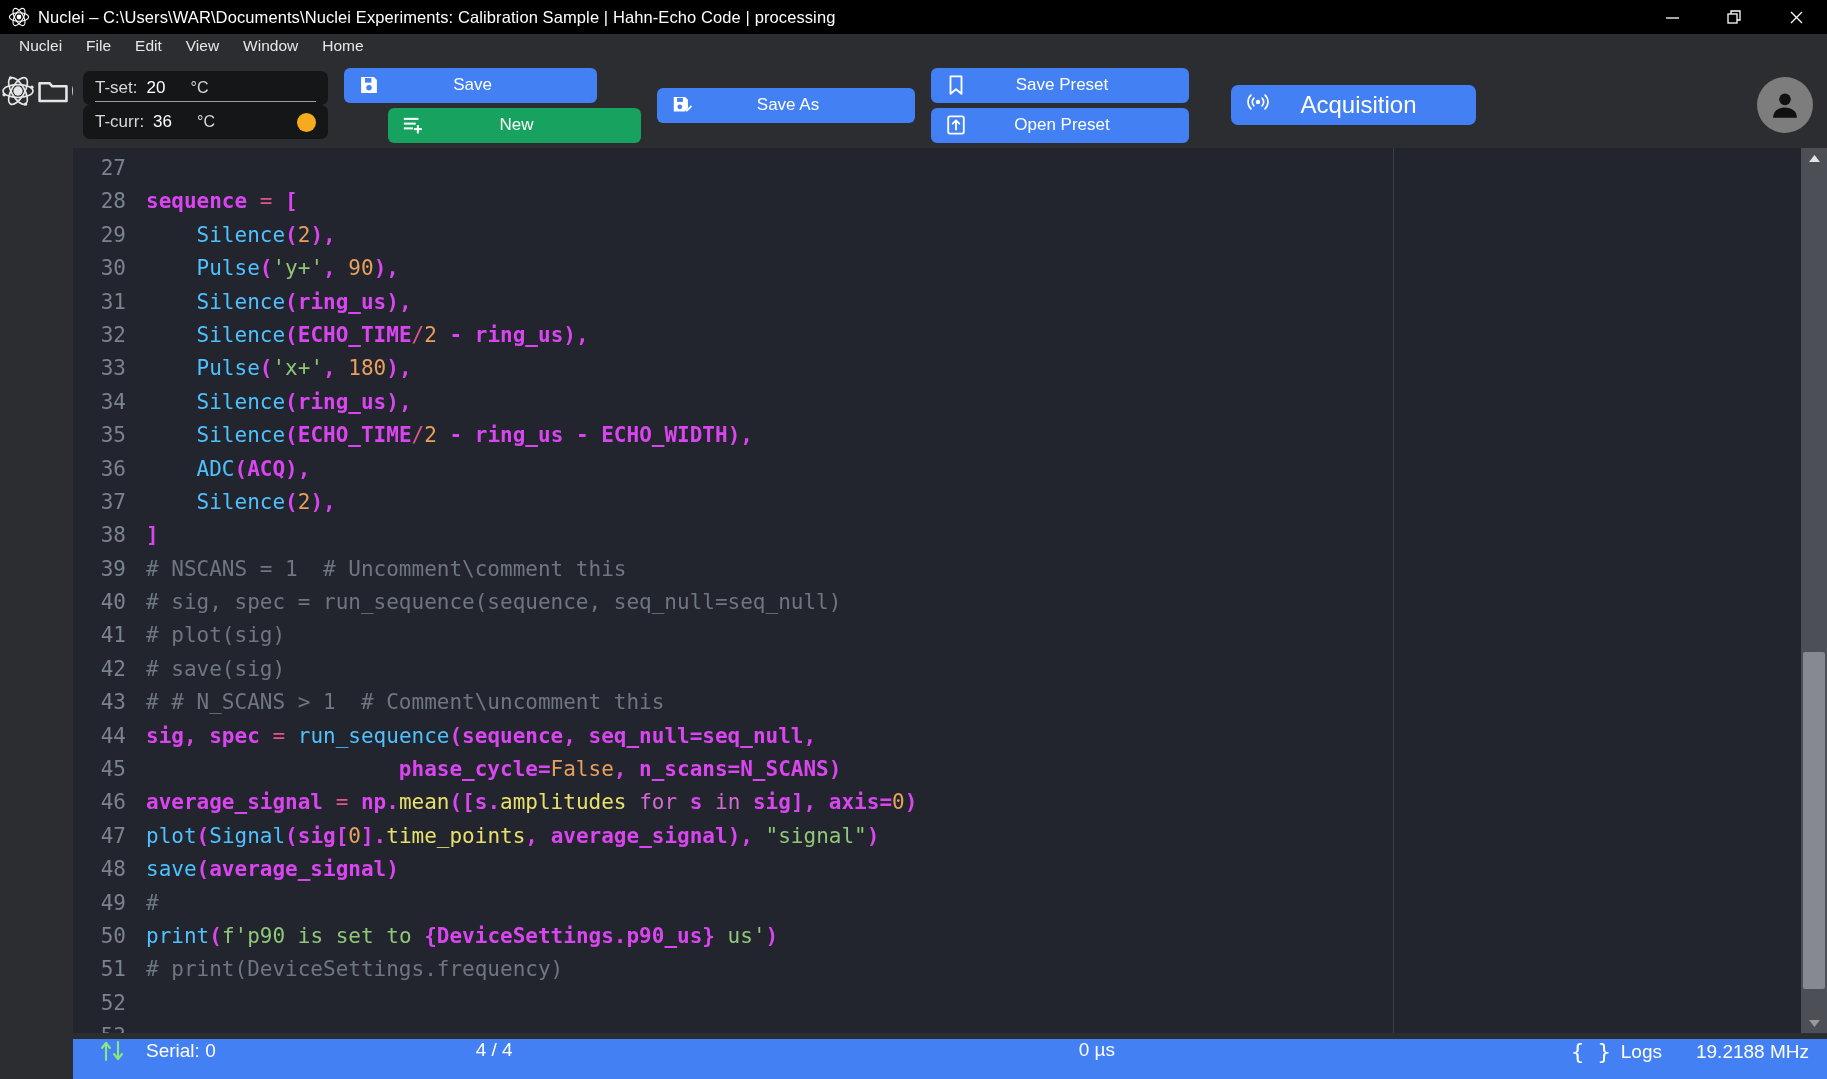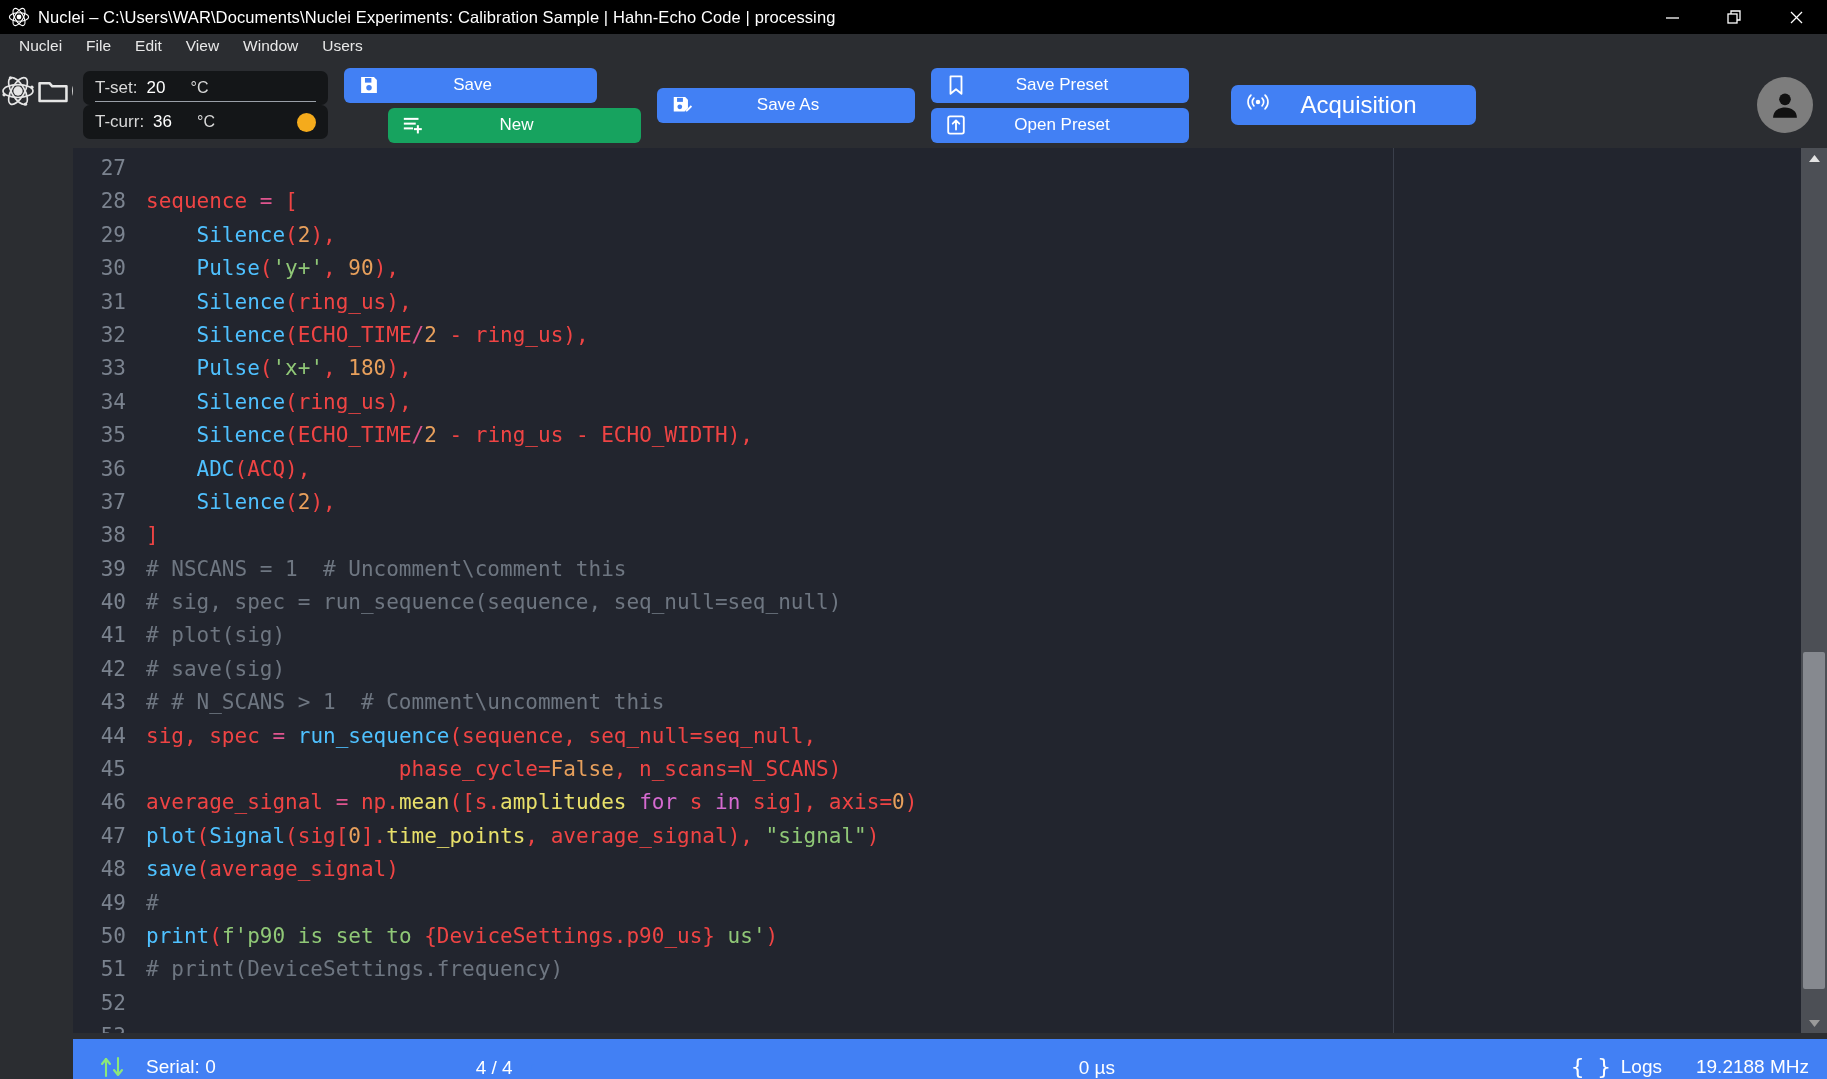--- a/index.html
+++ b/index.html
@@ -120,21 +120,21 @@
   .code .cl {
     font-family: "DejaVu Sans Mono", monospace; font-size: 21px;
     line-height: 33.4px; height: 33.4px; white-space: pre; color: #c8ccd4;
   }
   .tok-kw   { color: #d56ad0; }
   .tok-fn   { color: #4fc1ff; }
   .tok-num  { color: #e8a05c; }
   .tok-str  { color: #90c877; }
   .tok-cmt  { color: #6e7681; }
   .tok-attr { color: #e8e06a; }
-  .tok-pl   { color: #ef4444; }
+  .tok-pl   { color: #d946ef; font-weight: bold; }
   .tok-op   { color: #e0558f; }
 
   
   .rule-line {
     position: absolute; top: 0; bottom: 0; width: 1px; background: #3a3f4b;
   }
   .right-pane { flex: 0 0 auto; width: 408px; background: #22252e; position: relative; }
 
   
   .vscroll {
@@ -144,22 +144,22 @@
     width: 26px; height: 20px; display: flex; align-items: center; justify-content: center;
     color: #e3e3e3; font-size: 11px;
   }
   .vs-thumb {
     position: absolute; left: 2px; width: 22px; background: #86898f; border-radius: 2px;
   }
 
   
   .statusbar {
     height: 40px; flex: 0 0 40px; background: #4280f4;
-    display: flex; align-items: flex-end; color: #ffffff; font-size: 19px;
-    padding: 10px 18px 0 0;
+    display: flex; align-items: flex-start; color: #ffffff; font-size: 19px;
+    padding: 0 18px 0 0;
   }
   .sb-left { display: flex; align-items: center; margin-left: 25px; gap: 18px; }
   .sb-arrows { display: flex; align-items: center; color: #8ce87a; font-size: 20px; letter-spacing: -2px; }
   .sb-mid { display: flex; align-items: center; gap: 18px; margin-left: 260px; flex: 1 1 auto; }
   .progress-track { flex: 1 1 auto; height: 9px; background: #4280f4; border-radius: 5px; max-width: 530px; }
   .progress-fill { height: 9px; background: #a6e887; border-radius: 5px; }
   .sb-right { display: flex; align-items: center; gap: 34px; margin-left: auto; }
   .sb-logs { display: flex; align-items: center; gap: 10px; }
   .braces { font-family: "DejaVu Sans Mono", monospace; font-size: 22px; }
 
@@ -200,21 +200,21 @@
       </div>
     </div>
   </div>
 
   <div class="menubar">
     <div class="menu-item">Nuclei</div>
     <div class="menu-item">File</div>
     <div class="menu-item">Edit</div>
     <div class="menu-item">View</div>
     <div class="menu-item">Window</div>
-    <div class="menu-item">Users</div>
+    <div class="menu-item">Home</div>
   </div>
 
   <div class="body">
 
     <div class="sidebar">
 
       <div class="side-btn">
         <span>
           <svg width="36" height="36" viewBox="0 0 24 24">
             <ellipse cx="12" cy="12" rx="10" ry="4.3" fill="none" stroke="#e6e6e6" stroke-width="1.1"></ellipse>

